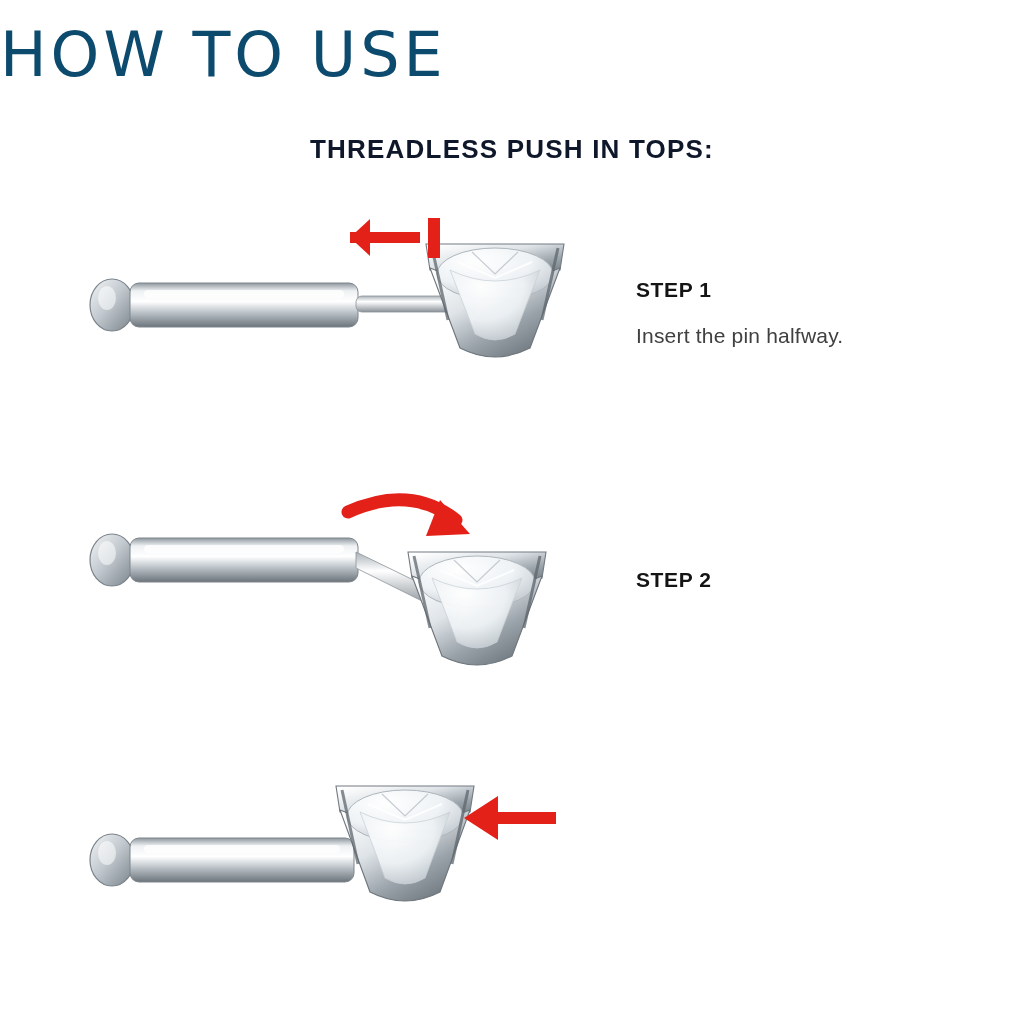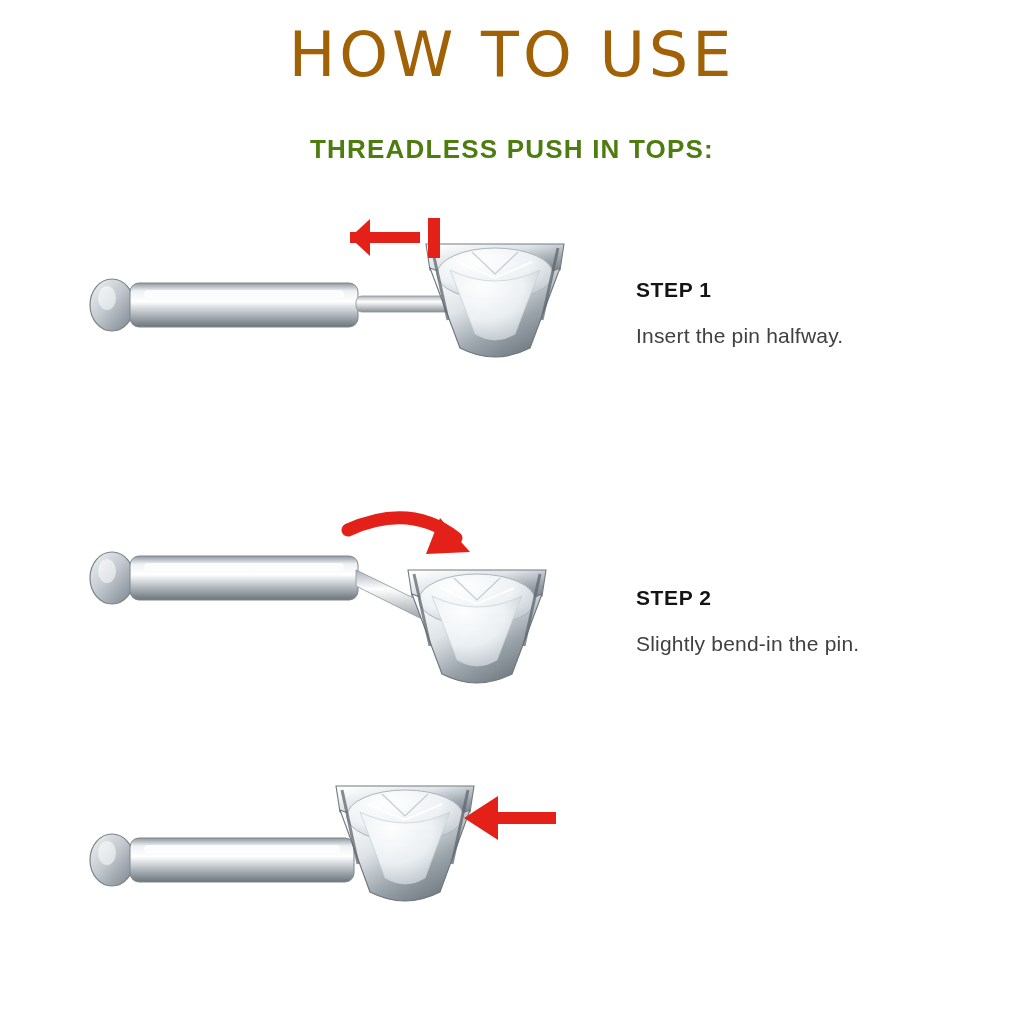--- a/index.html
+++ b/index.html
@@ -15,48 +15,47 @@
     position: relative;
     overflow: hidden;
   }
 
   
   .title {
     position: absolute;
     top: 18px;
     left: 0;
     width: 100%;
-    text-align: center;
     font-size: 62px;
     letter-spacing: 4px;
     font-weight: 400;
-    color: #a16207;
+    color: #0c4a6e;
     font-family: "DejaVu Sans", sans-serif;
   }
   .subtitle {
     position: absolute;
     top: 134px;
     left: 0;
     width: 100%;
     text-align: center;
     font-size: 26px;
     font-weight: 700;
     letter-spacing: 1.2px;
-    color: #4d7c0f;
+    color: #0f172a;
   }
 
   
   .step-row {
     position: absolute;
     left: 0;
     width: 1024px;
     height: 280px;
   }
   #step-row-1 { top: 200px; }
-  #step-row-2 { top: 508px; }
+  #step-row-2 { top: 490px; }
   #step-row-3 { top: 770px; }
 
   .art {
     position: absolute;
     left: 60px;
     top: 0;
     width: 560px;
     height: 280px;
   }
 
@@ -211,21 +210,20 @@
 
       <g>
         <path d="M288 22 Q350 -6 396 30" fill="none" stroke="#e32119" stroke-width="13" stroke-linecap="round"></path>
         <path d="M380 10 L410 44 L366 46 Z" fill="#e32119"></path>
       </g>
     </svg>
   </div>
 
   <div class="step-text">
     <div class="step-label">STEP 2</div>
-    <div class="step-desc">Slightly bend-in the pin.</div>
   </div>
 </div>
 
 <div class="step-row" id="step-row-3">
   <div class="art">
     <svg width="560" height="260" viewBox="0 0 560 260">
       <defs>
         <linearGradient id="barG3" x1="0" y1="0" x2="0" y2="1">
           <stop offset="0%" stop-color="#8e979e"></stop>
           <stop offset="18%" stop-color="#eef1f3"></stop>

